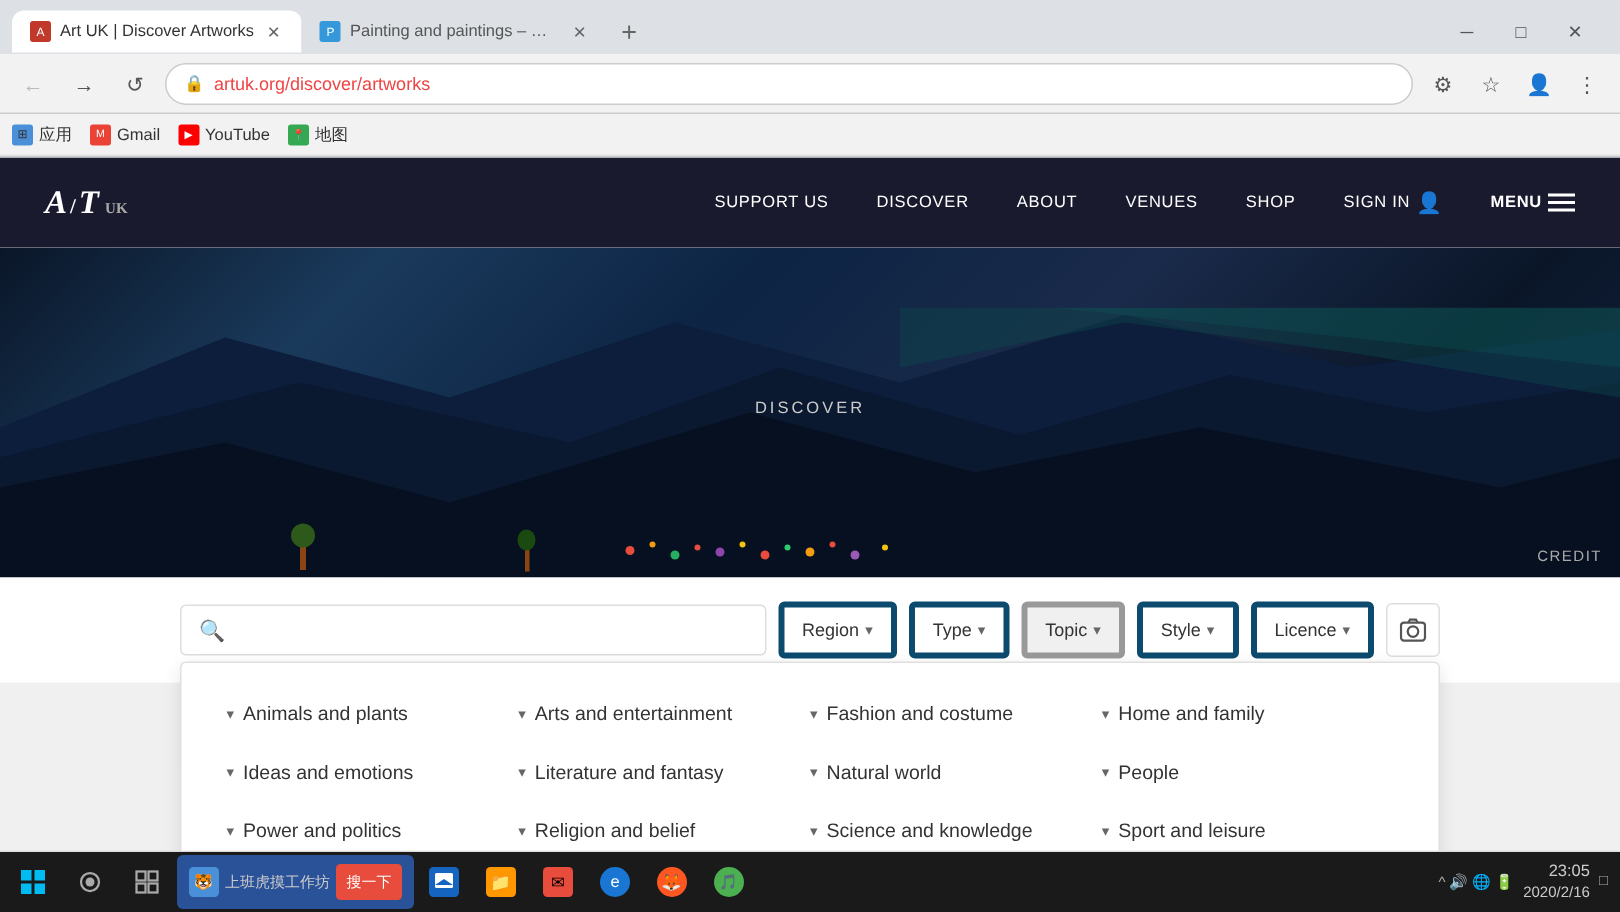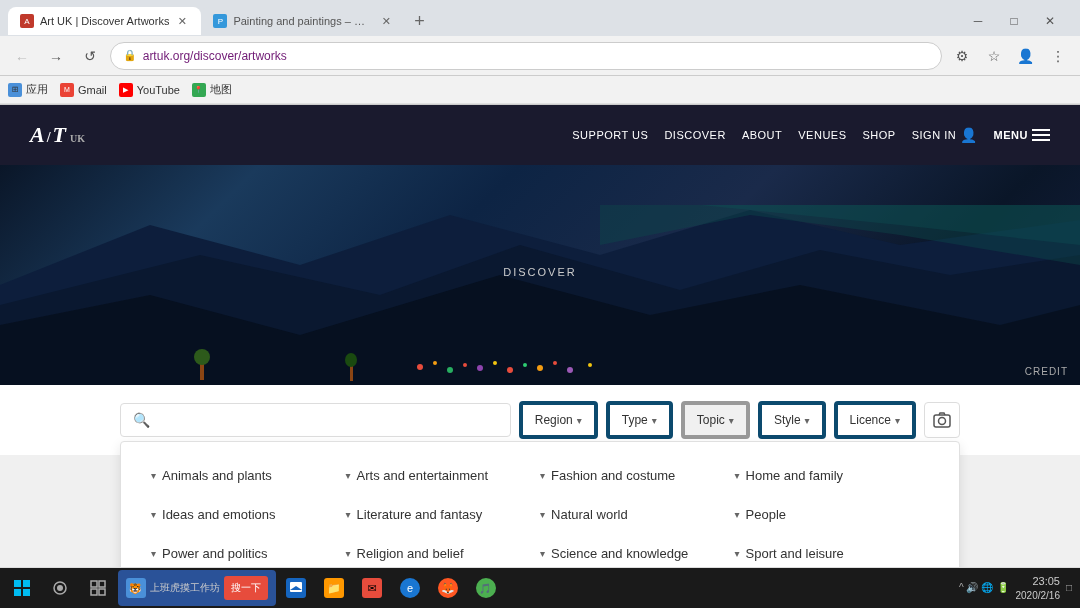--- a/index.html
+++ b/index.html
@@ -25,21 +25,21 @@
 
     .bookmarks-bar { display: flex; align-items: center; padding: 2px 8px; background: #f2f2f2; height: 28px; gap: 12px; border-bottom: 1px solid #e0e0e0; font-size: 11px; color: #333; }
     .bookmark-item { display: flex; align-items: center; gap: 4px; cursor: pointer; }
     .bookmark-icon { width: 14px; height: 14px; background: #e0e0e0; border-radius: 2px; font-size: 8px; display:flex;align-items:center;justify-content:center; }
 
     
     .page-content { height: 462px; overflow: hidden; position: relative; }
 
     
     .site-header { background: #1a1a2e; display: flex; align-items: center; justify-content: space-between; padding: 0 30px; height: 60px; position: relative; z-index: 10; }
-    .site-nav { display: flex; align-items: center; gap: 16px; }
+    .site-nav { display: flex; align-items: center; gap: 32px; }
     .site-nav a { color: white; text-decoration: none; font-size: 12px; letter-spacing: 0.5px; font-weight: 500; }
     .menu-icon { display: flex; flex-direction: column; gap: 3px; cursor: pointer; }
     .menu-icon span { display: block; width: 18px; height: 2px; background: white; }
 
     
     .hero { height: 220px; position: relative; overflow: hidden; }
     .hero-bg { width: 100%; height: 100%; background: linear-gradient(135deg, #0a1628 0%, #1a3a5c 20%, #0d2444 40%, #1a2a4a 60%, #0a1628 80%, #162040 100%); position: relative; }
     .hero-text { position: absolute; top: 50%; left: 50%; transform: translate(-50%, -50%); text-align: center; color: white; }
     .hero-discover { font-size: 11px; letter-spacing: 2px; color: #ccc; margin-bottom: 6px; }
     .hero-title { font-size: 36px; font-weight: 300; letter-spacing: 1px; }
@@ -97,21 +97,21 @@
       <div class="nav-btn" style="font-size:12px;">✕</div>
     </div>
   </div>
 
   <div class="address-bar">
     <div class="nav-btn disabled">←</div>
     <div class="nav-btn">→</div>
     <div class="nav-btn">↺</div>
     <div class="url-bar">
       <span class="url-lock">🔒</span>
-      <span style="font-size:12px; color:#701a75;">artuk.org/discover/artworks</span>
+      <span style="font-size:12px; color:#ef4444;">artuk.org/discover/artworks</span>
     </div>
     <div class="browser-actions">
       <div class="browser-action-btn">⚙</div>
       <div class="browser-action-btn">☆</div>
       <div class="browser-action-btn">👤</div>
       <div class="browser-action-btn">⋮</div>
     </div>
   </div>
 
   <div class="bookmarks-bar">

